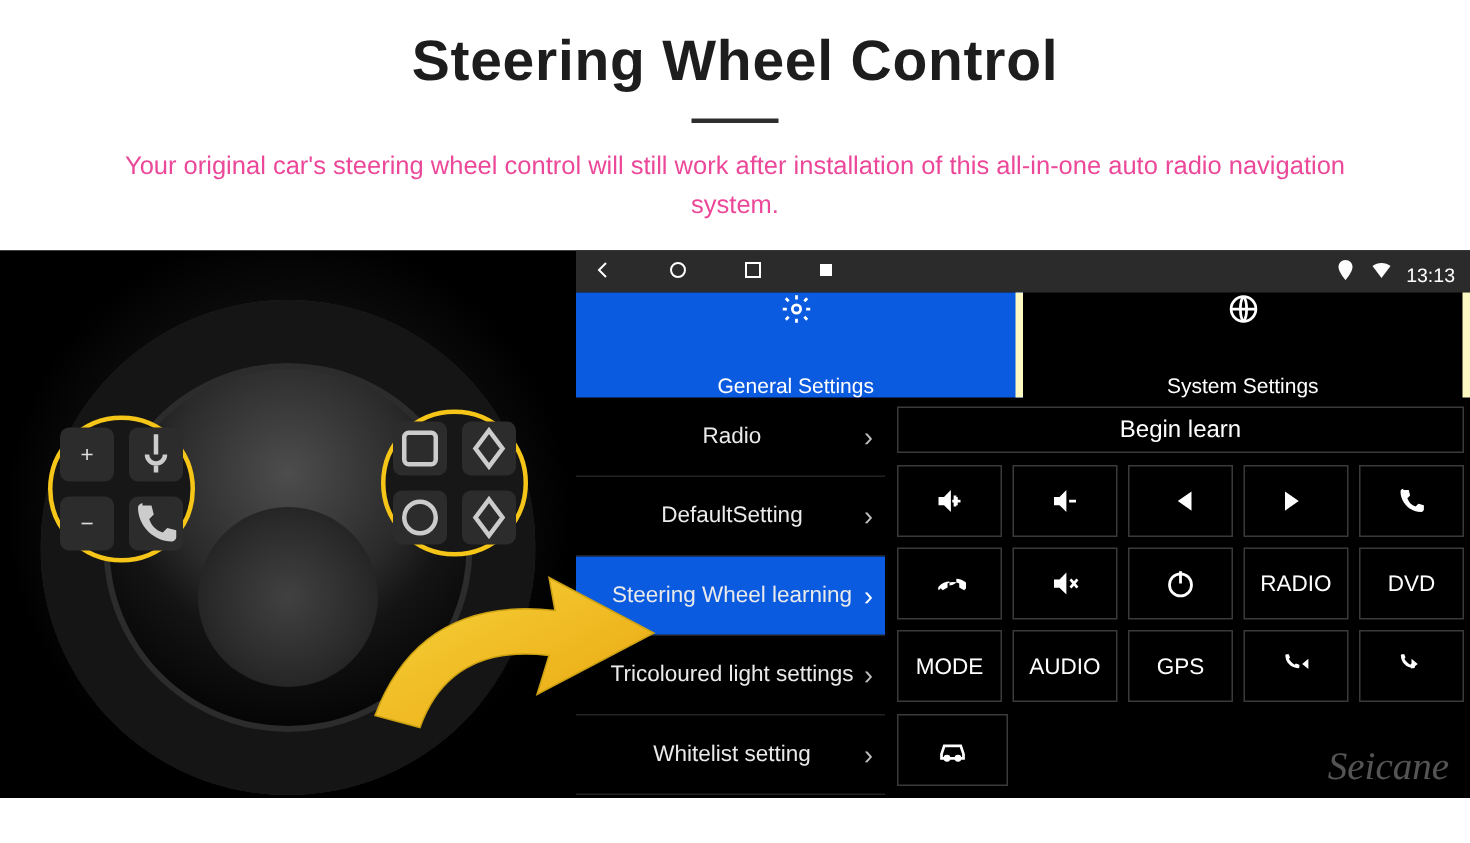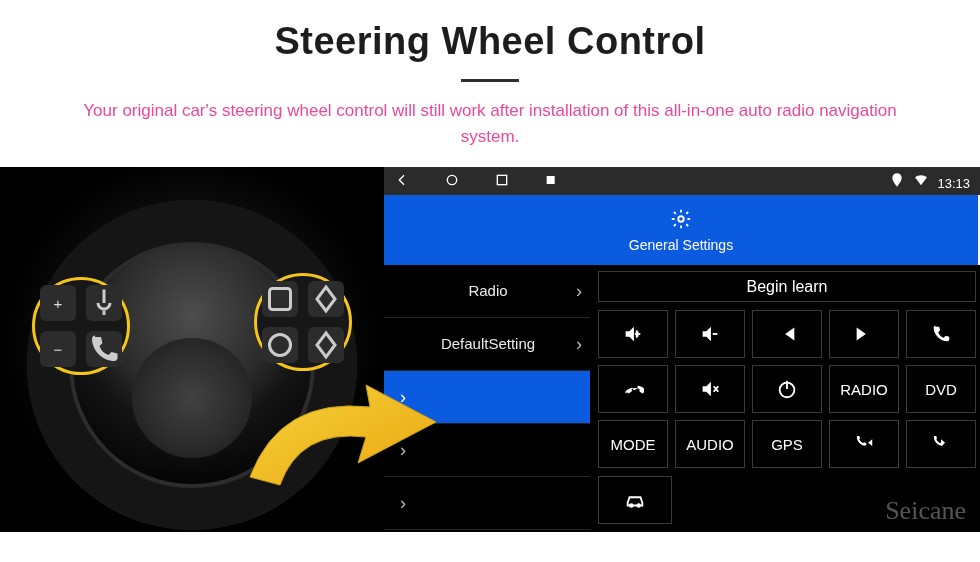--- a/index.html
+++ b/index.html
@@ -116,24 +116,24 @@
 .nav-ico { width:16px; height:16px; }
 .tabs {
   height: 70px;
   display: flex;
 }
 .tab {
   flex: 1;
   display: flex;
   flex-direction: column;
   align-items: center;
-  justify-content: center;
+  justify-content: space-between;
   gap: 4px;
   font-size: 14px;
-  border-right: 2px solid #fef9c3;
+  border-right: 5px solid #fef9c3;
 }
 .tab.active { background: #0a5be0; }
 .tab-ico { width:22px; height:22px; }
 .content {
   display: flex;
   height: calc(100% - 98px);
 }
 .sidebar {
   width: 206px;
   display: flex;
@@ -183,20 +183,21 @@
   font-size: 15px;
   font-weight: 500;
   background: #000;
 }
 .gbtn svg { width:22px; height:22px; }
 .row-bottom { display:grid; grid-template-columns:1fr; }
 .watermark {
   position: absolute;
   right: 14px; bottom: 6px;
   font-family: Georgia, serif;
+  font-style: italic;
   font-size: 26px;
   color: rgba(255,255,255,0.33);
   pointer-events: none;
 }
 </style>
 </head>
 <body>
 
 <div class="hero">
   <h1>Steering Wheel Control</h1>
@@ -287,39 +288,49 @@
     </div>
 
     <div class="tabs">
       <div class="tab active">
         <span><svg class="tab-ico" viewBox="0 0 24 24" fill="none" stroke="#fff" stroke-width="2">
               <circle cx="12" cy="12" r="3"></circle>
               <path d="M12 2v3M12 19v3M4.2 4.2l2.1 2.1M17.7 17.7l2.1 2.1M2 12h3M19 12h3M4.2 19.8l2.1-2.1M17.7 6.3l2.1-2.1"></path>
             </svg></span>
         <span>General Settings</span>
       </div>
+      <div class="tab">
+        <span><svg class="tab-ico" viewBox="0 0 24 24" fill="none" stroke="#fff" stroke-width="2">
+              <circle cx="12" cy="12" r="9"></circle>
+              <path d="M3 12h18M12 3c3 3 3 15 0 18M12 3c-3 3-3 15 0 18"></path>
+            </svg></span>
+        <span>System Settings</span>
+      </div>
     </div>
 
     <div class="content">
       <div class="sidebar">
         <div class="side-item">
           <span class="lbl">Radio</span>
           <span class="chev">›</span>
         </div>
         <div class="side-item">
           <span class="lbl">DefaultSetting</span>
           <span class="chev">›</span>
         </div>
         <div class="side-item sel">
+          <span class="lbl">Steering Wheel learning</span>
           <span class="chev">›</span>
         </div>
         <div class="side-item">
+          <span class="lbl">Tricoloured light settings</span>
           <span class="chev">›</span>
         </div>
         <div class="side-item">
+          <span class="lbl">Whitelist setting</span>
           <span class="chev">›</span>
         </div>
       </div>
 
       <div class="main">
         <div class="begin">
           <span>Begin learn</span>
         </div>
         <div class="grid">
           <div class="gbtn">

